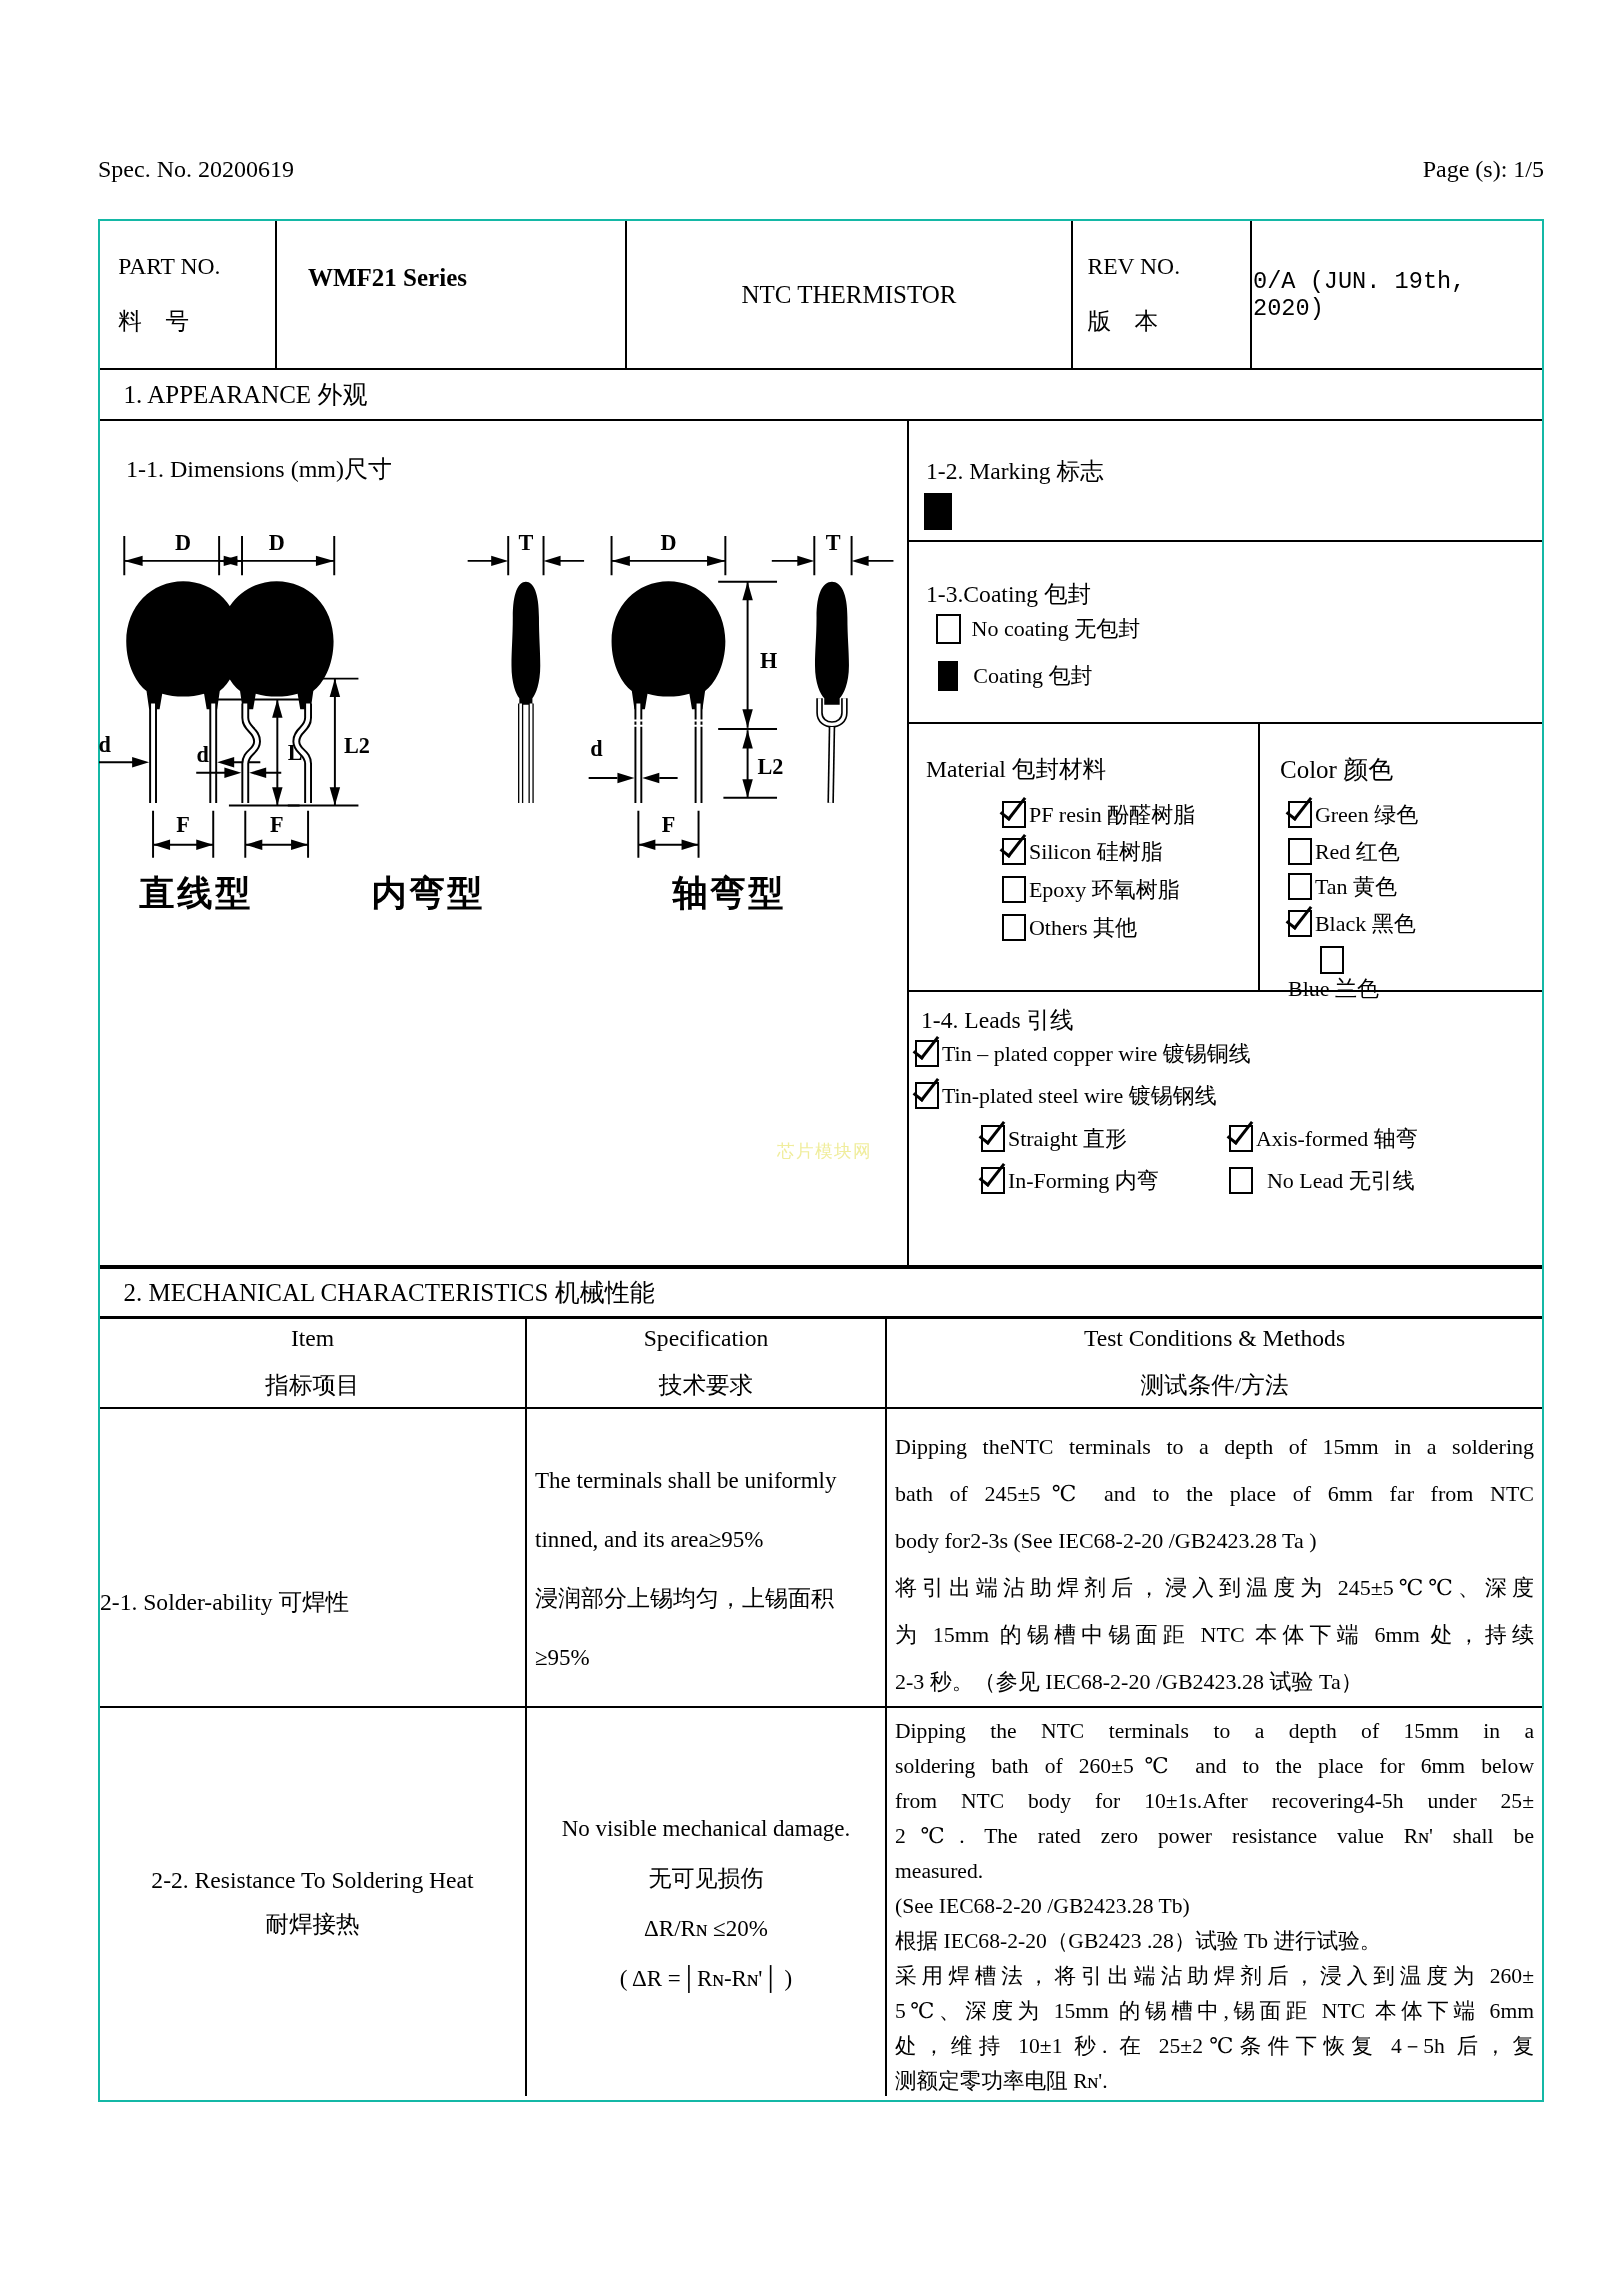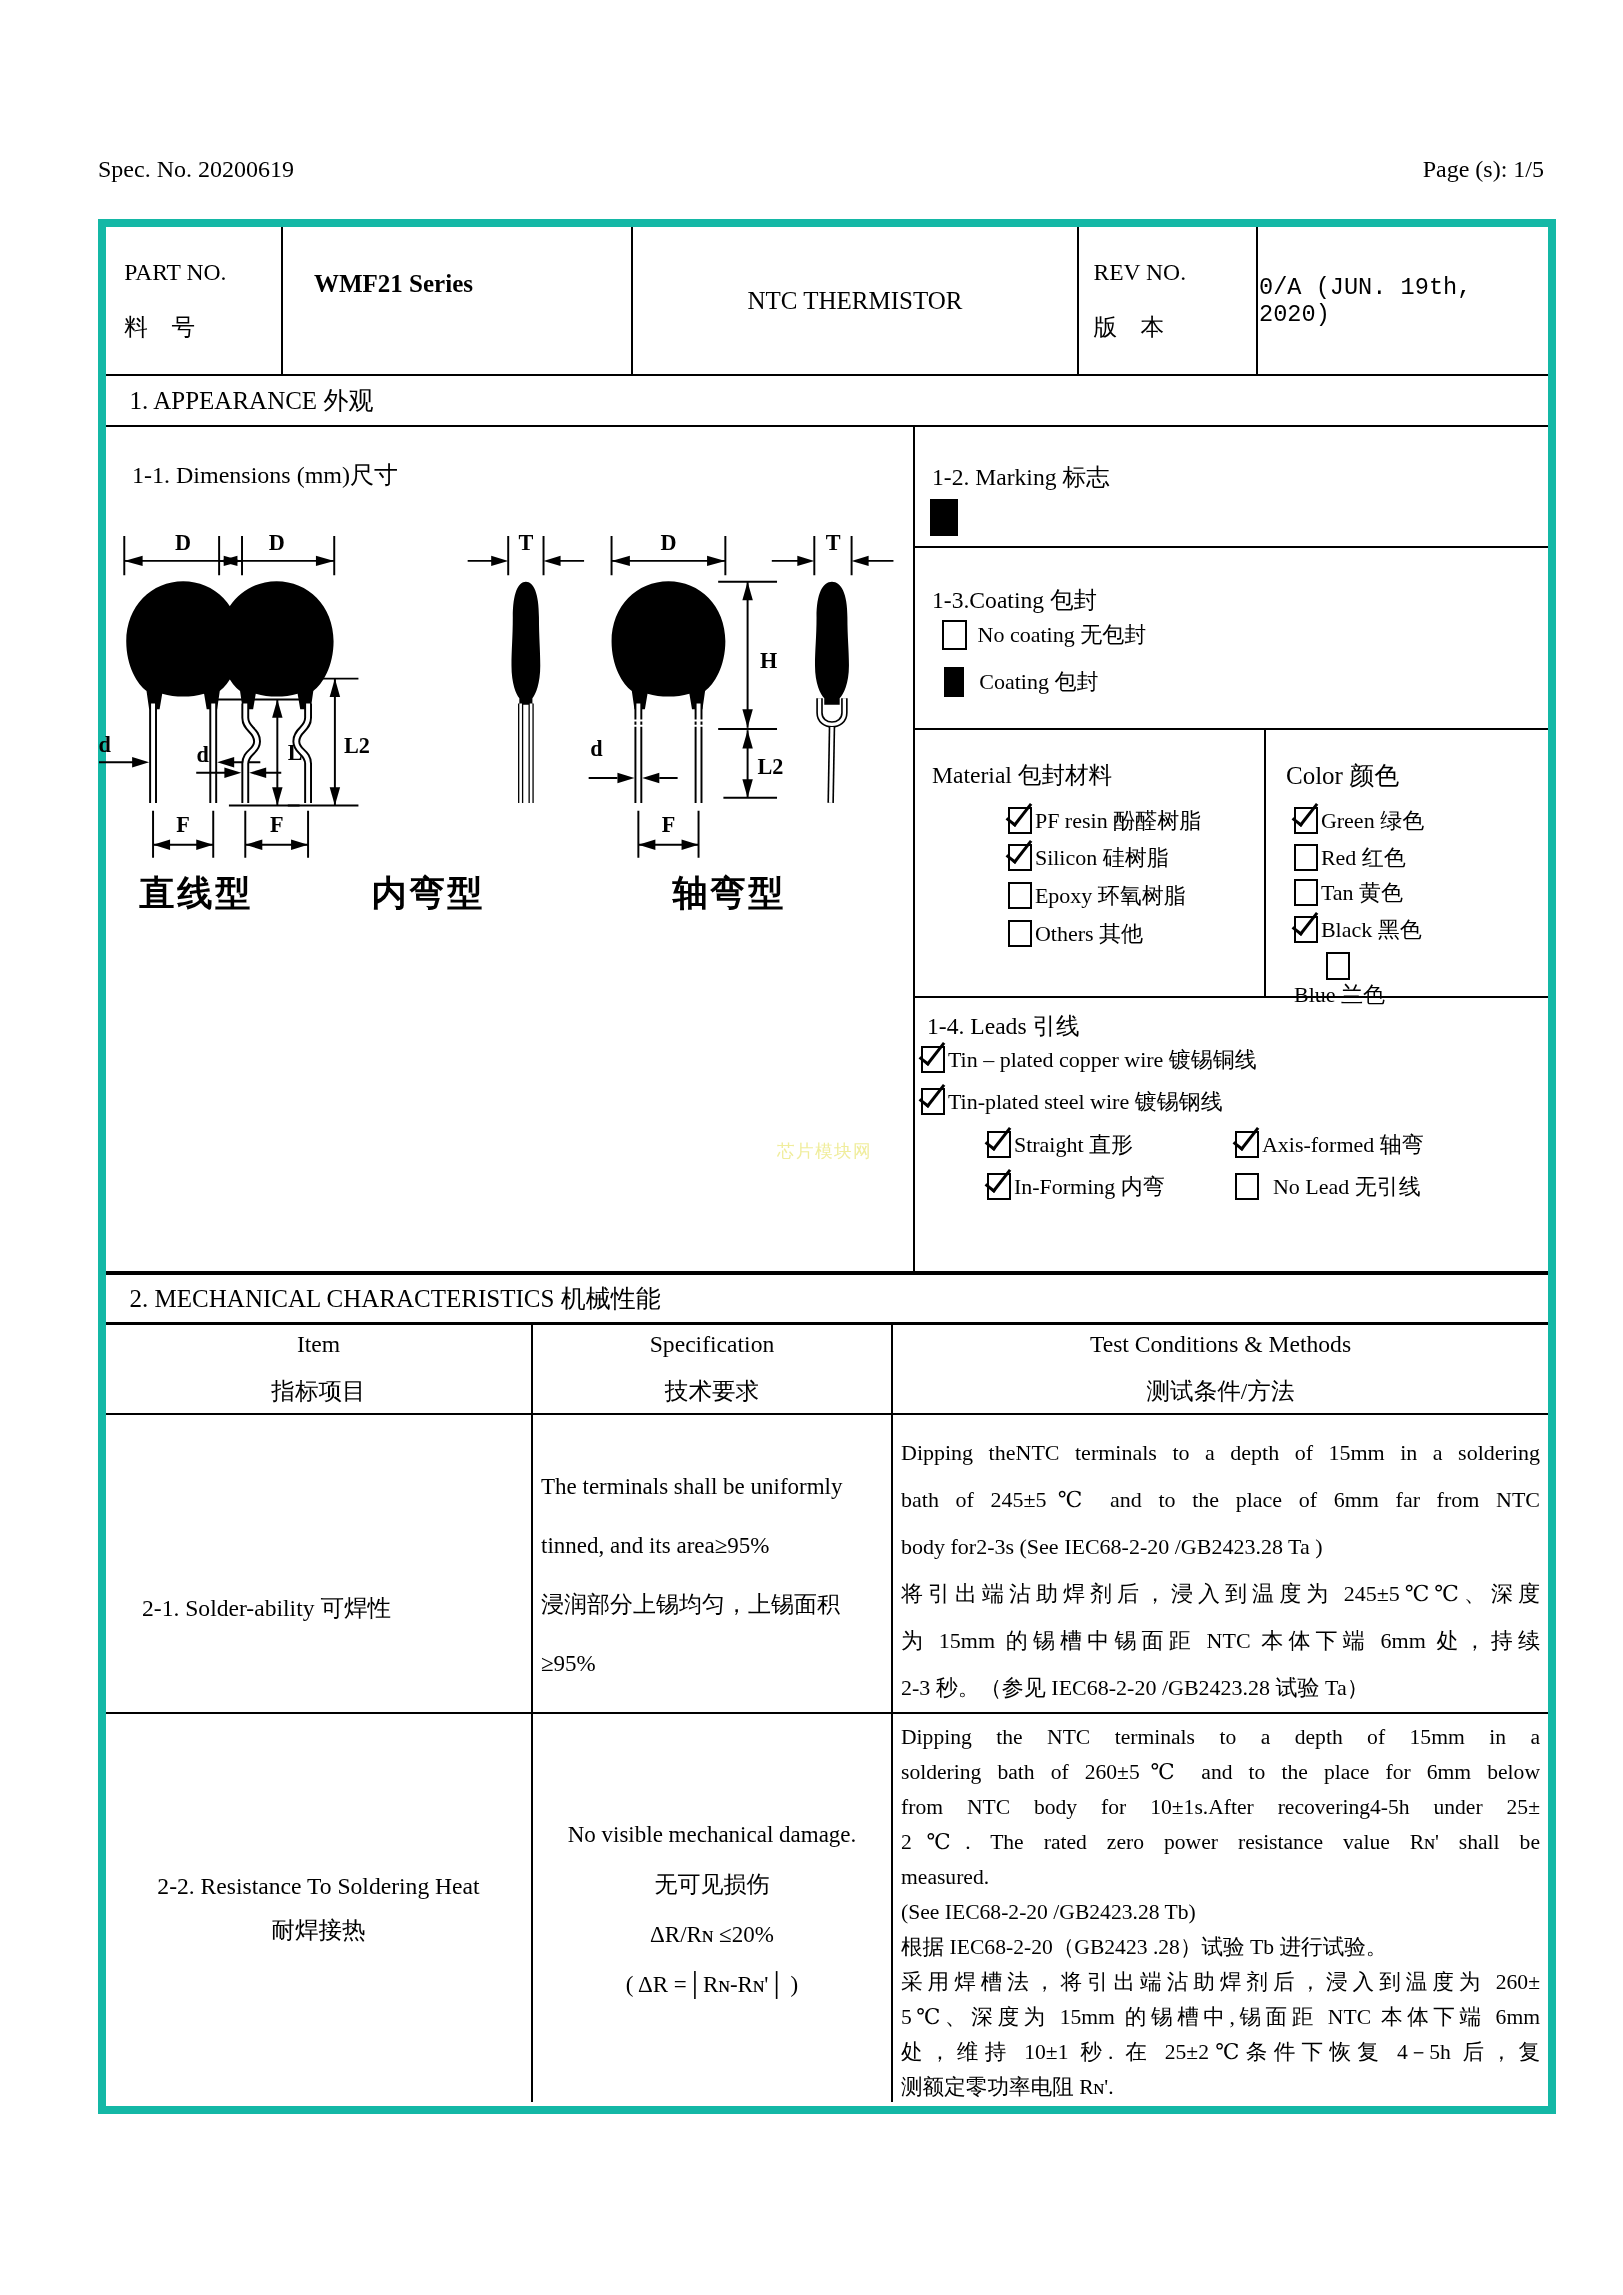--- a/index.html
+++ b/index.html
@@ -2,21 +2,21 @@
 <html style="font-size:10.5px"><head>
 <meta charset="utf-8">
 <style>
   html,body{margin:0;padding:0;background:#888;}
   .sheet{position:relative;width:1623px;height:2295px;background:#fff;
          font-family:"Liberation Serif","DejaVu Serif",serif;color:#000;font-size:22px;overflow:hidden;}
   .abs{position:absolute;}
   
   .pg-head{position:absolute;top:156px;font-size:24px;}
   
-  .tbl{position:absolute;left:98px;top:219px;width:1442px;height:1879px;border:8px solid #14b8a6;}
+  .tbl{position:absolute;left:98px;top:219px;width:1442px;height:1879px;border:2px solid #14b8a6;}
   .vl,.hl{position:absolute;background:#000;}
   .cell{position:absolute;display:flex;}
   .colc{flex-direction:column;justify-content:center;}
   .vc{align-items:center;}
   .hc{justify-content:center;}
   .b{font-weight:bold;}
   
   .cb{position:relative;display:inline-block;width:19.6px;height:23.6px;border:2px solid #000;flex:none;background:#fff;}
   .cb.checked::after{content:"";position:absolute;left:2.6px;top:-11px;width:8.5px;height:25px;
       border-right:3.3px solid #000;border-bottom:3.3px solid #000;transform:rotate(38deg);}
@@ -186,21 +186,21 @@
     </div>
     <div class="cell colc vc" style="left:427px;top:1098px;width:358px;height:88px;gap:17px;font-size:23.6px;">
       <span>Specification</span>
       <span>技术要求</span>
     </div>
     <div class="cell colc vc" style="left:787px;top:1098px;width:655px;height:88px;gap:17px;font-size:23.6px;">
       <span>Test Conditions &amp; Methods</span>
       <span>测试条件/方法</span>
     </div>
 
-    <div class="cell vc" style="left:0;top:1188px;width:425px;height:386px;padding-left:36px;font-size:23.6px;">
+    <div class="cell vc" style="left:0;top:1188px;width:425px;height:386px;font-size:23.6px;">
       <span>2-1. Solder-ability 可焊性</span>
     </div>
     <div class="abs lines spec1" style="left:435px;top:1230px;width:344px;">
       <div>The terminals shall be uniformly</div>
       <div>tinned, and its area≥95%</div>
       <div>浸润部分上锡均匀，上锡面积</div>
       <div>≥95%</div>
     </div>
     <div class="abs lines test1" style="left:795px;top:1202px;width:639px;">
       <div class="j">Dipping theNTC terminals to a depth of 15mm in a soldering</div>

